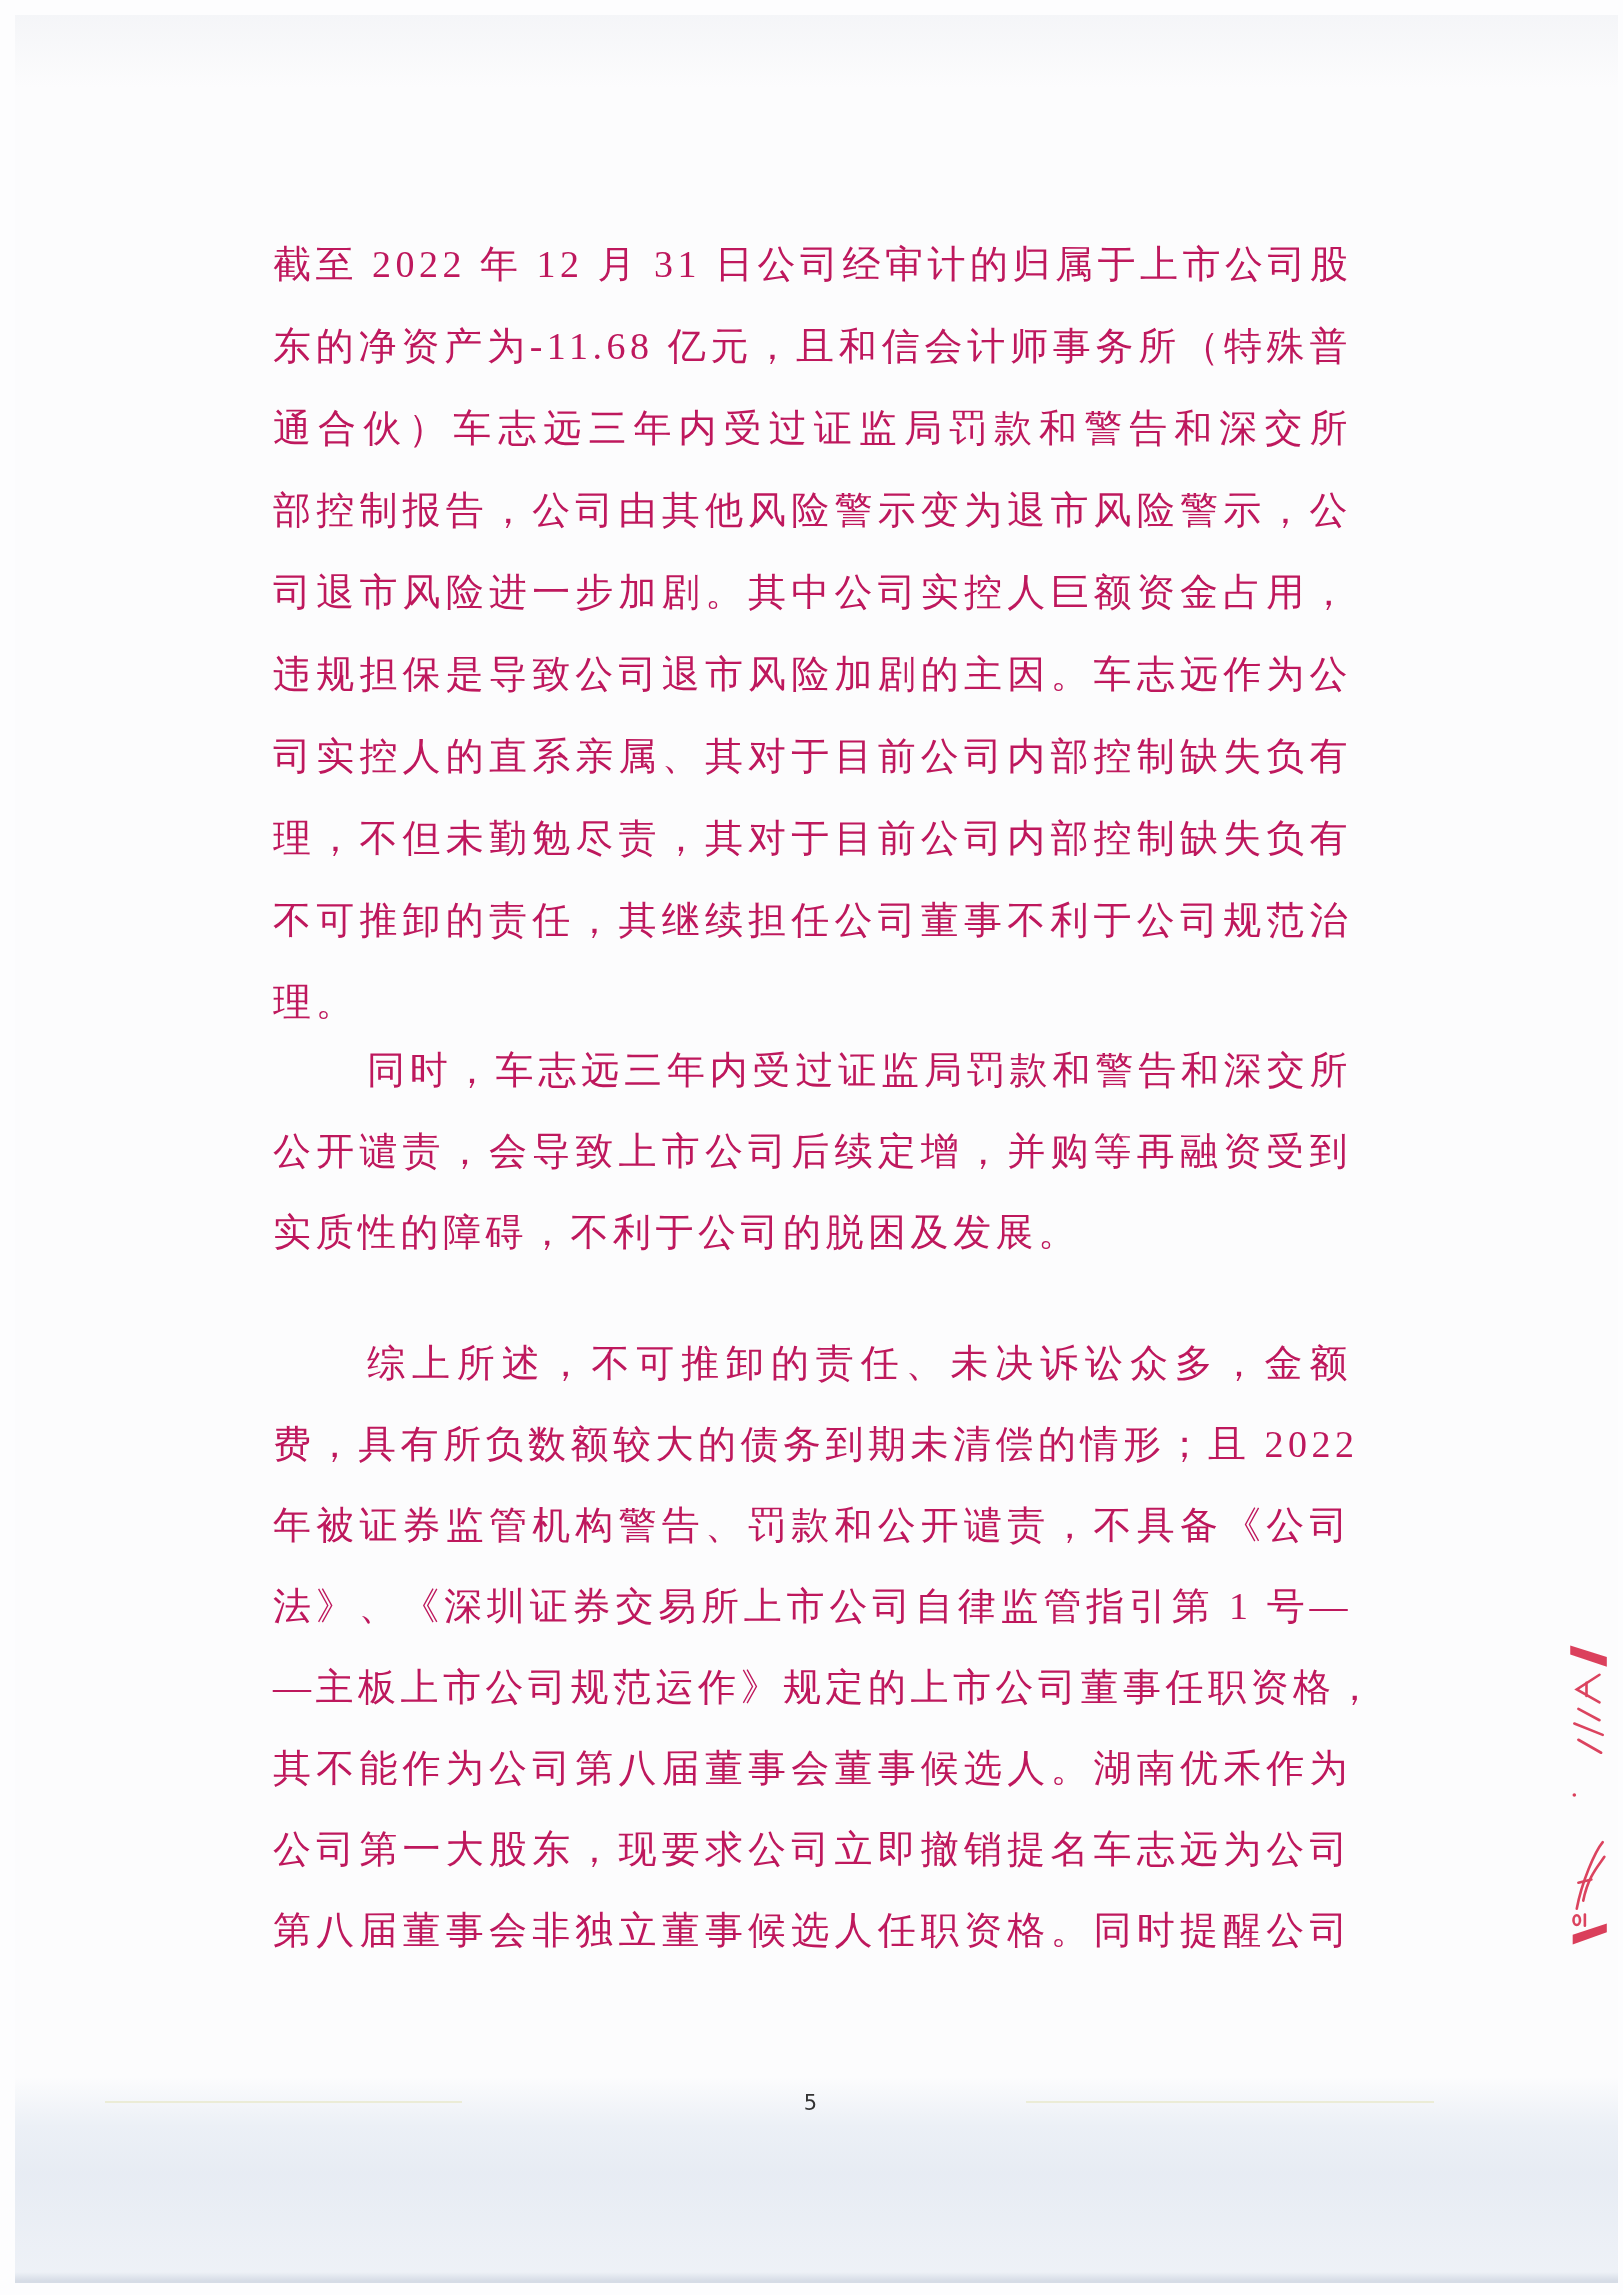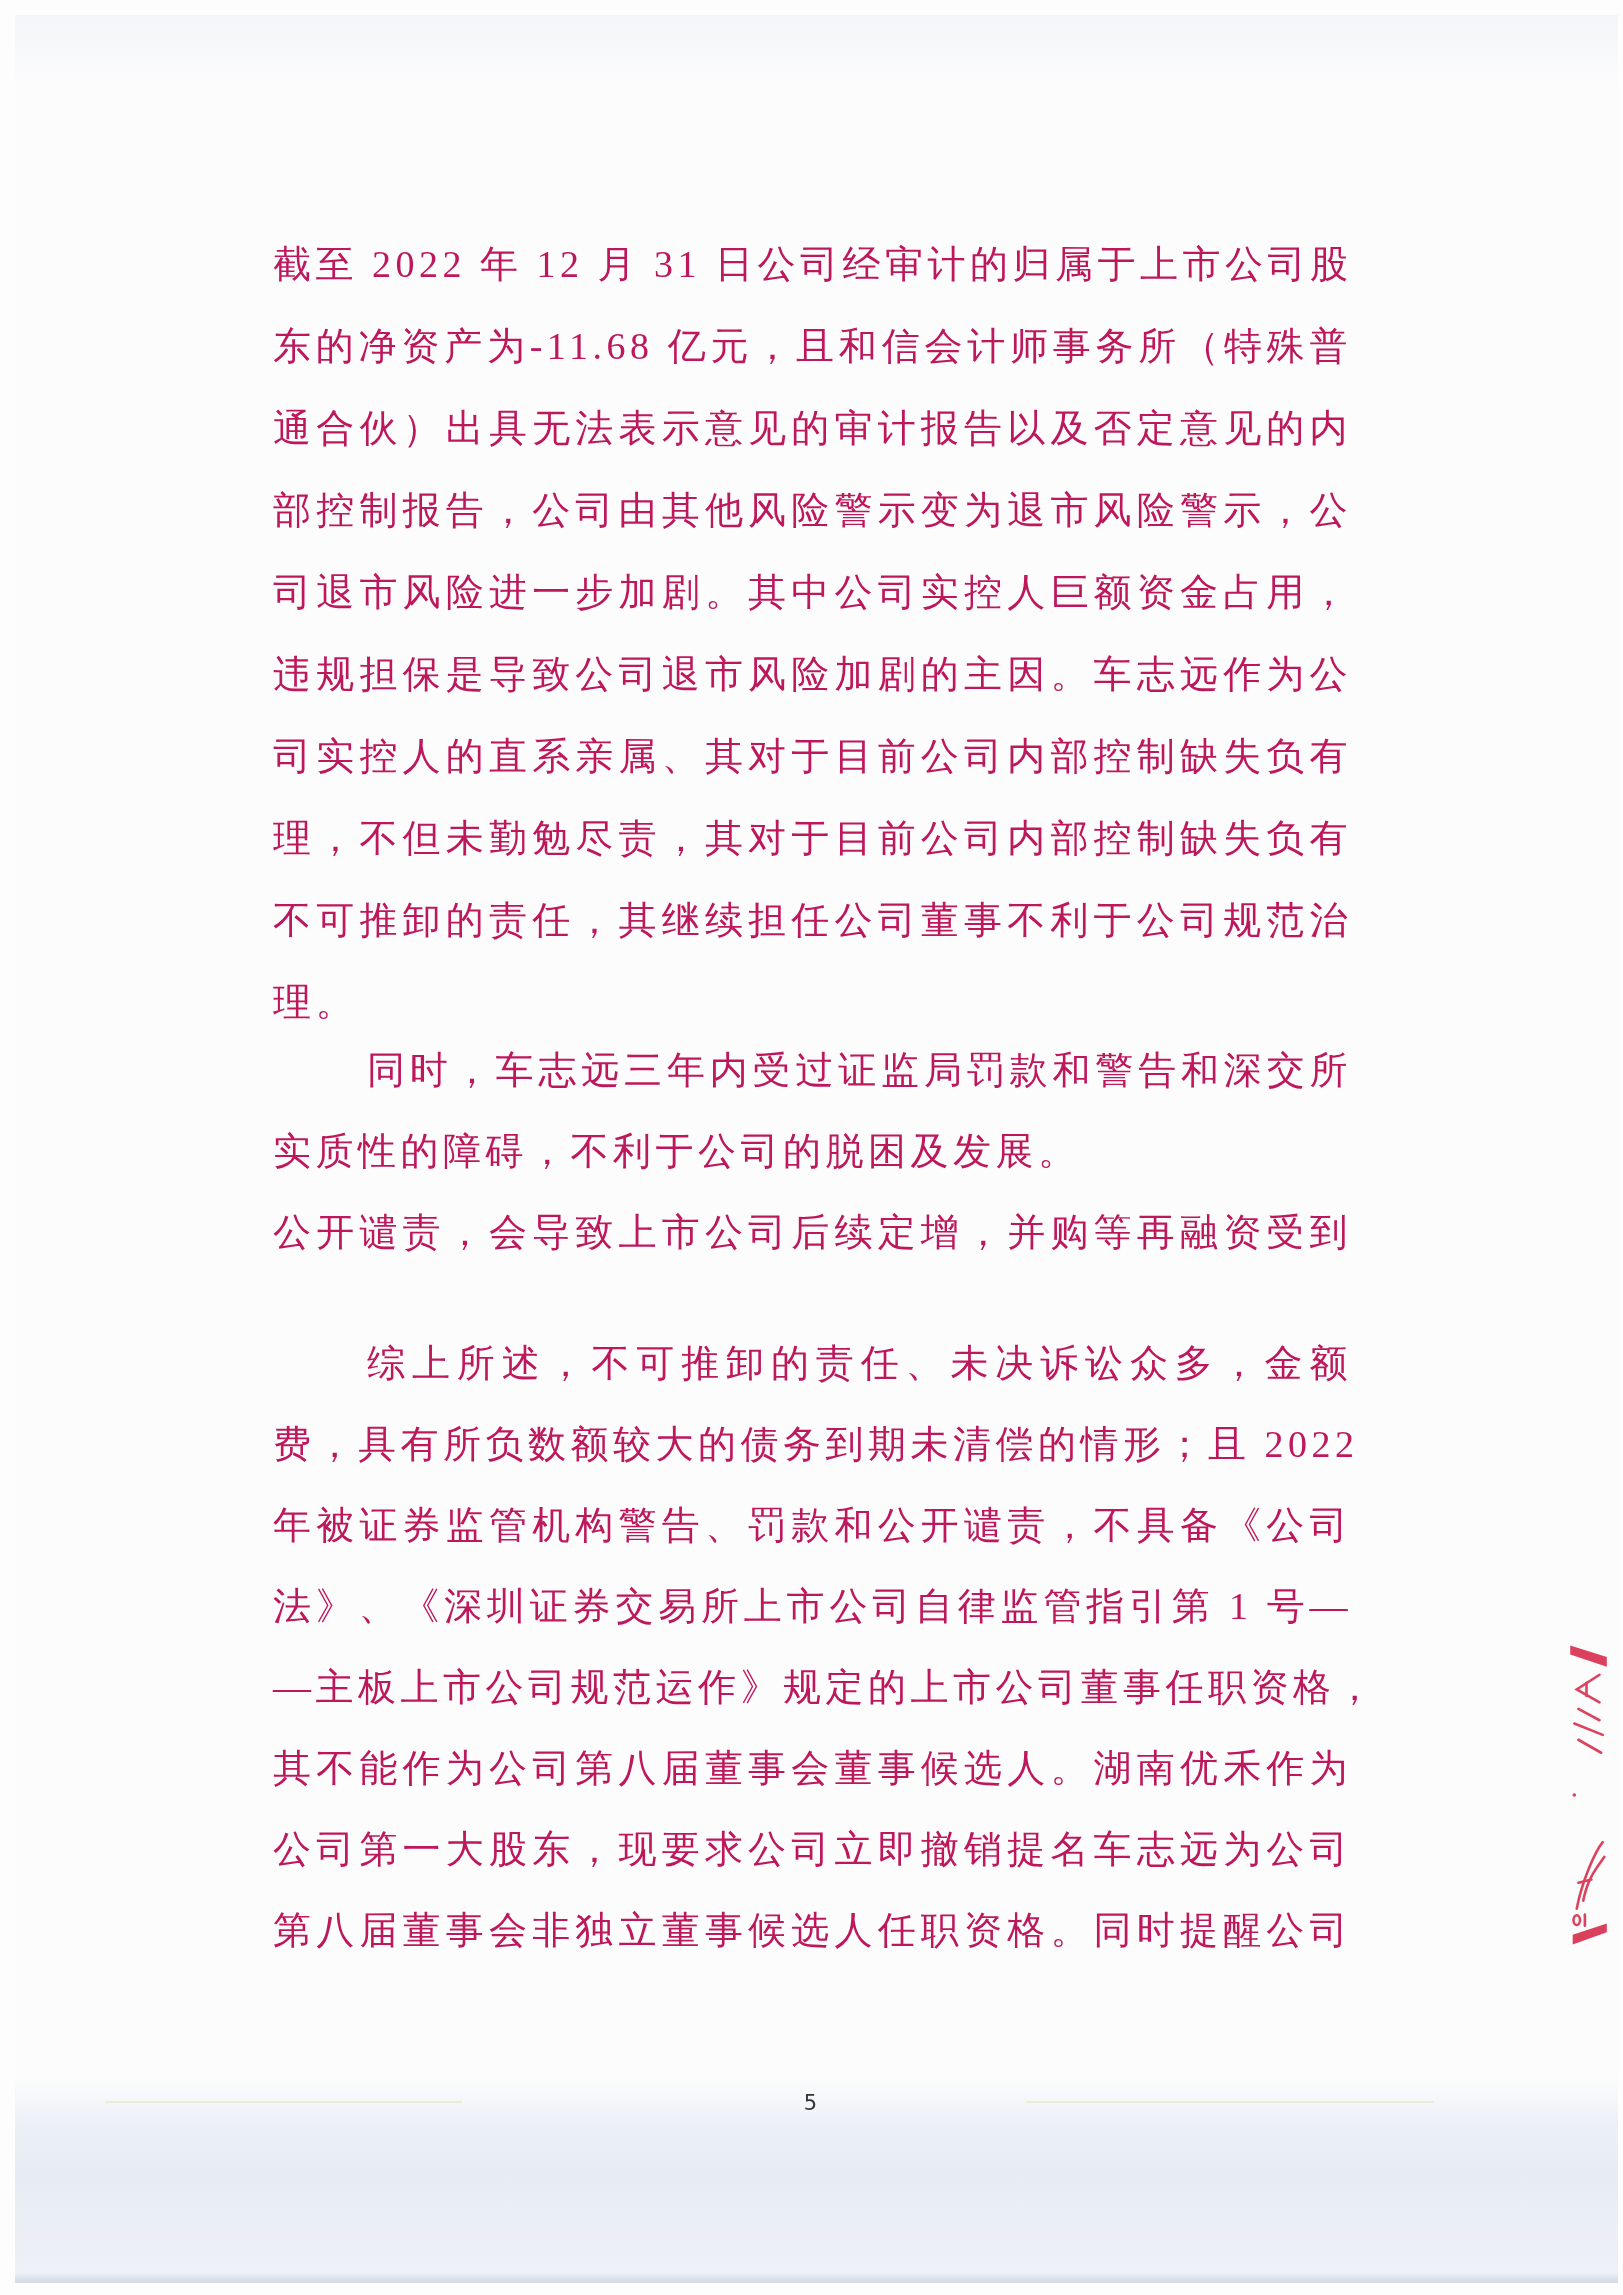--- a/index.html
+++ b/index.html
@@ -53,34 +53,34 @@
 </style>
 </head>
 <body>
 
 <div class="page"></div>
 <div class="bottom-band"></div>
 
 <div class="paragraph" id="p1">
   <div class="line">截至 2022 年 12 月 31 日公司经审计的归属于上市公司股</div>
   <div class="line">东的净资产为-11.68 亿元，且和信会计师事务所（特殊普</div>
-  <div class="line">通合伙）出具无法表示意见的审计报告以及否定意见的内</div>
+  <div class="line">通合伙）车志远三年内受过证监局罚款和警告和深交所</div>
   <div class="line">部控制报告，公司由其他风险警示变为退市风险警示，公</div>
   <div class="line">司退市风险进一步加剧。其中公司实控人巨额资金占用，</div>
   <div class="line">违规担保是导致公司退市风险加剧的主因。车志远作为公</div>
   <div class="line">司实控人的直系亲属、其对于目前公司内部控制缺失负有</div>
   <div class="line">理，不但未勤勉尽责，其对于目前公司内部控制缺失负有</div>
   <div class="line">不可推卸的责任，其继续担任公司董事不利于公司规范治</div>
   <div class="line last">理。</div>
 </div>
 
 <div class="paragraph" id="p2">
   <div class="line indent">同时，车志远三年内受过证监局罚款和警告和深交所</div>
+  <div class="line">公开谴责，会导致上市公司后续定增，并购等再融资受到</div>
   <div class="line last">实质性的障碍，不利于公司的脱困及发展。</div>
-  <div class="line">公开谴责，会导致上市公司后续定增，并购等再融资受到</div>
 </div>
 
 <div class="paragraph" id="p3">
   <div class="line indent">综上所述，不可推卸的责任、未决诉讼众多，金额</div>
   <div class="line">费，具有所负数额较大的债务到期未清偿的情形；且 2022</div>
   <div class="line">年被证券监管机构警告、罚款和公开谴责，不具备《公司</div>
   <div class="line">法》、《深圳证券交易所上市公司自律监管指引第 1 号—</div>
   <div class="line">—主板上市公司规范运作》规定的上市公司董事任职资格，</div>
   <div class="line">其不能作为公司第八届董事会董事候选人。湖南优禾作为</div>
   <div class="line">公司第一大股东，现要求公司立即撤销提名车志远为公司</div>

